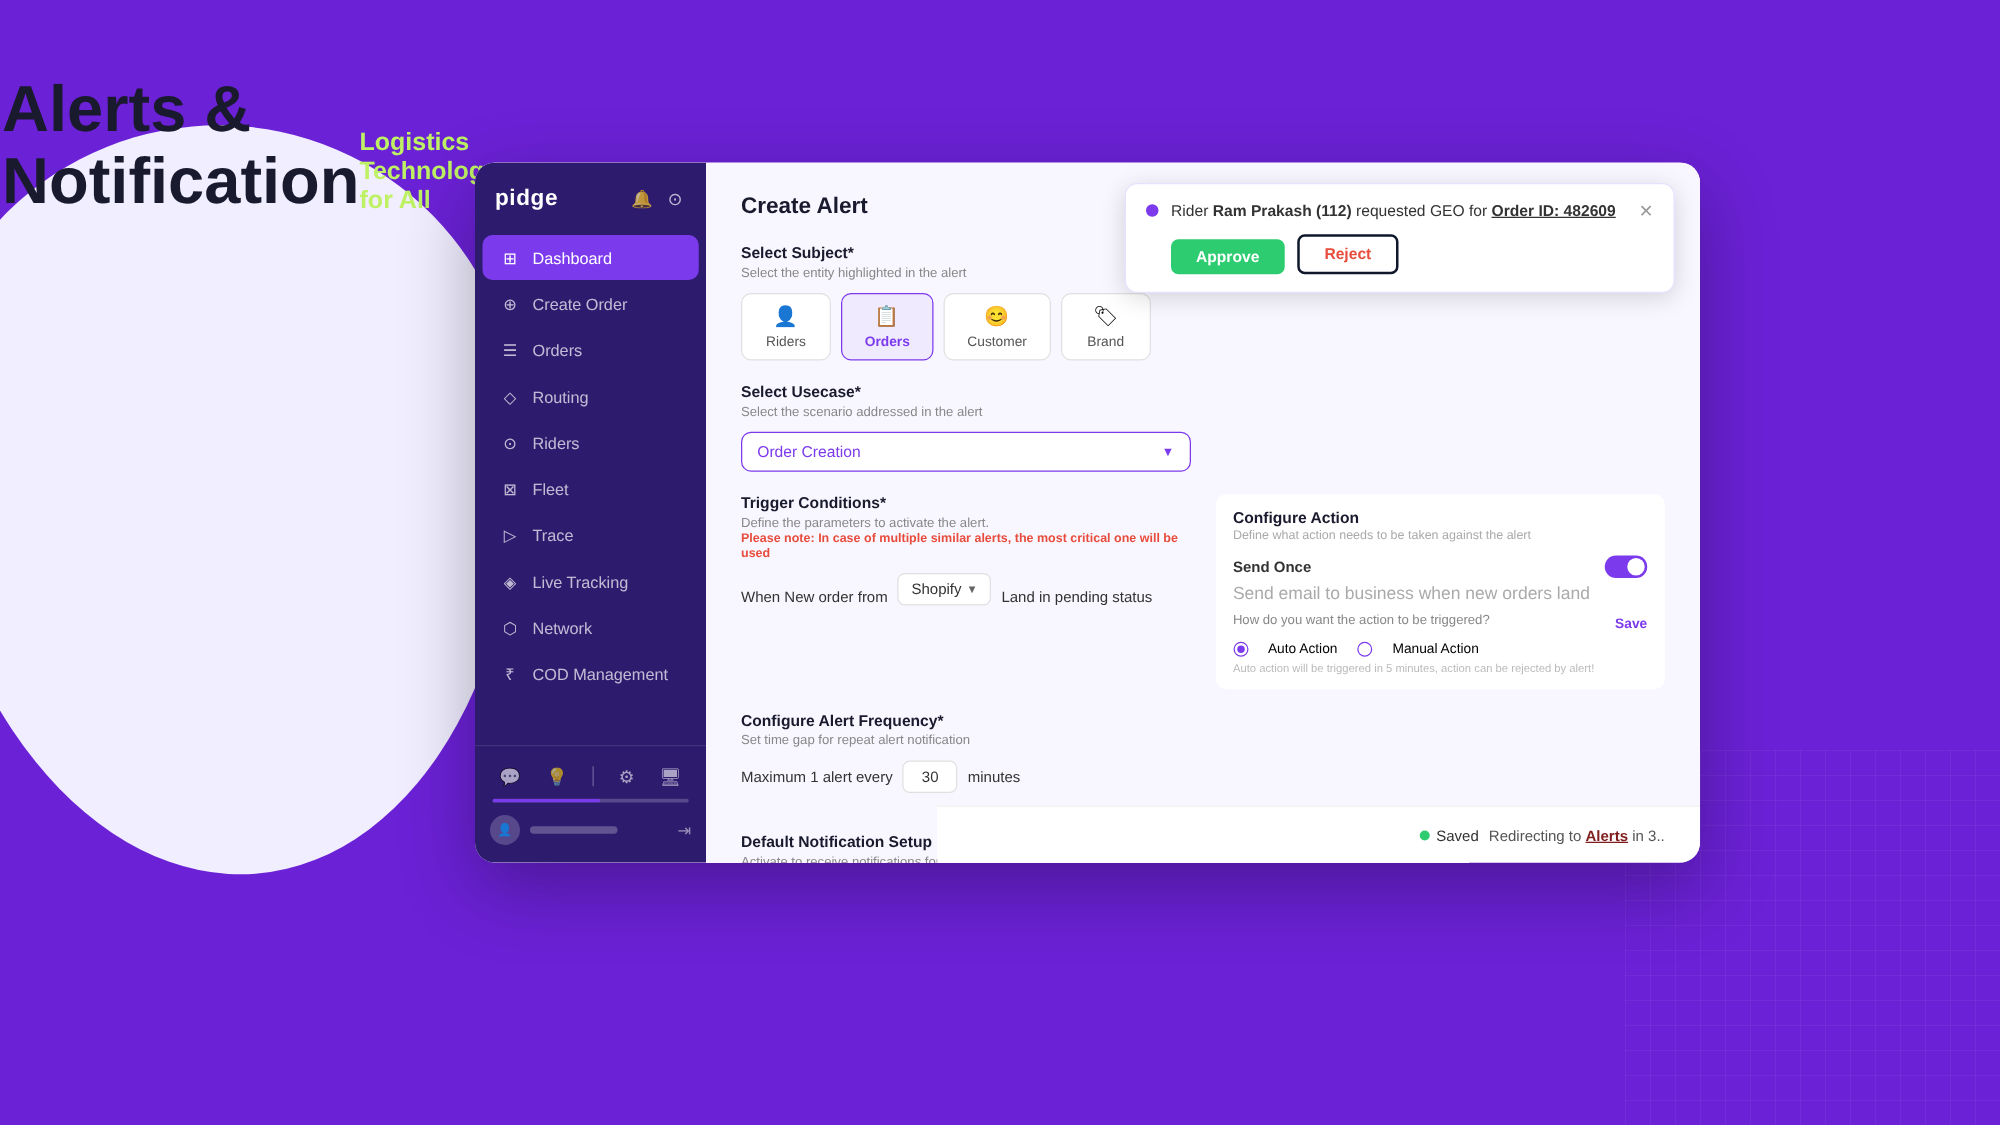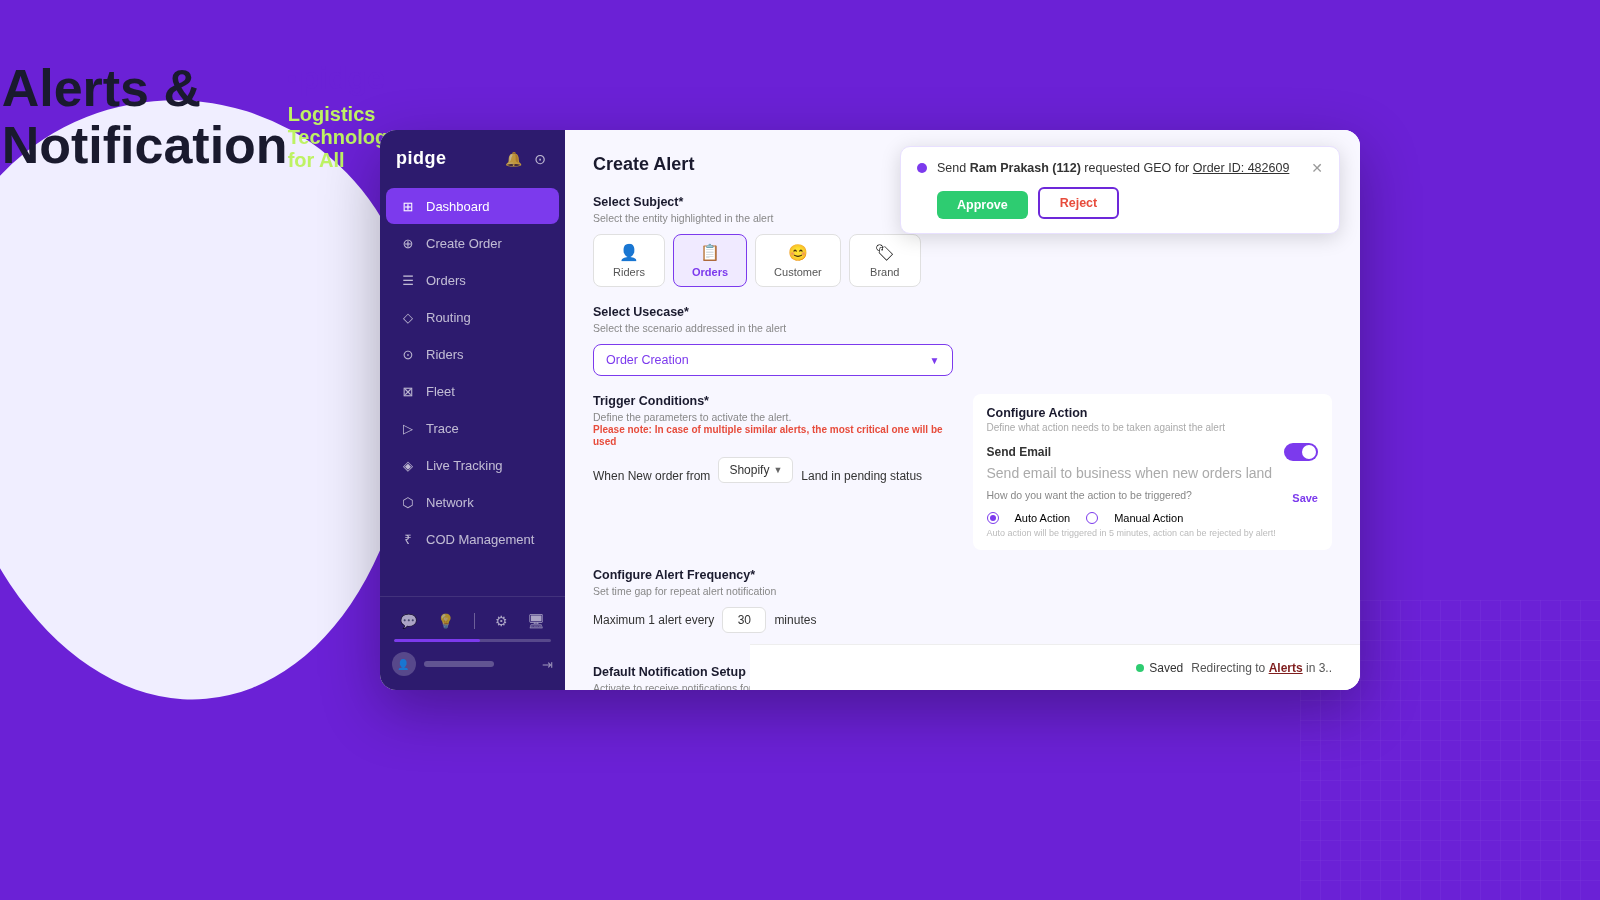--- a/index.html
+++ b/index.html
@@ -298,21 +298,21 @@
       font-size: 12.5px;
       color: #333;
       flex: 1;
     }
 
     .notif-text strong {
       font-weight: 700;
     }
 
     .notif-text .order-link {
-      font-weight: 400;
+      font-weight: 700;
       text-decoration: underline;
     }
 
     .notif-close {
       font-size: 14px;
       color: #999;
       cursor: pointer;
       line-height: 1;
     }
 
@@ -330,21 +330,21 @@
       border-radius: 6px;
       padding: 7px 20px;
       font-size: 12.5px;
       font-weight: 600;
       cursor: pointer;
     }
 
     .btn-reject {
       background: white;
       color: #e74c3c;
-      border: 2px solid #6d28d9;
+      border: 2px solid #0f172a;
       border-radius: 6px;
       padding: 7px 20px;
       font-size: 12.5px;
       font-weight: 600;
       cursor: pointer;
     }
 
     
     .form-section {
       margin-bottom: 18px;
@@ -886,21 +886,21 @@
               <span>Shopify</span>
               <span class="chevron">▼</span>
             </div>
             <span>Land in pending status</span>
           </div>
         </div>
         <div class="configure-action">
           <div class="ca-title">Configure Action</div>
           <div class="ca-sublabel">Define what action needs to be taken against the alert</div>
           <div class="send-email-row">
-            <span class="send-email-label">Send Email</span>
+            <span class="send-email-label">Send Once</span>
             <div class="toggle"></div>
           </div>
           <div class="send-email-sublabel">Send email to business when new orders land</div>
           <div style="display:flex; justify-content:space-between; align-items:center; margin-bottom:5px;">
             <div class="trigger-how">How do you want the action to be triggered?</div>
             <span class="save-link">Save</span>
           </div>
           <div class="radio-row">
             <div class="radio-opt">
               <div class="radio-circle checked"></div>
@@ -931,21 +931,21 @@
           <div class="form-sublabel">Activate to receive notifications for this alert</div>
         </div>
         <div class="toggle-on"></div>
       </div>
     </div>
 
     <div class="notification-popup">
       <div class="notif-header">
         <div class="notif-dot"></div>
         <div class="notif-text">
-          <span>Send</span>
+          <span>Rider</span>
           <strong>Ram Prakash (112)</strong>
           <span>requested GEO for</span>
           <span class="order-link">Order ID: 482609</span>
         </div>
         <span class="notif-close">✕</span>
       </div>
       <div class="notif-actions">
         <button class="btn-approve">Approve</button>
         <button class="btn-reject">Reject</button>
       </div>

